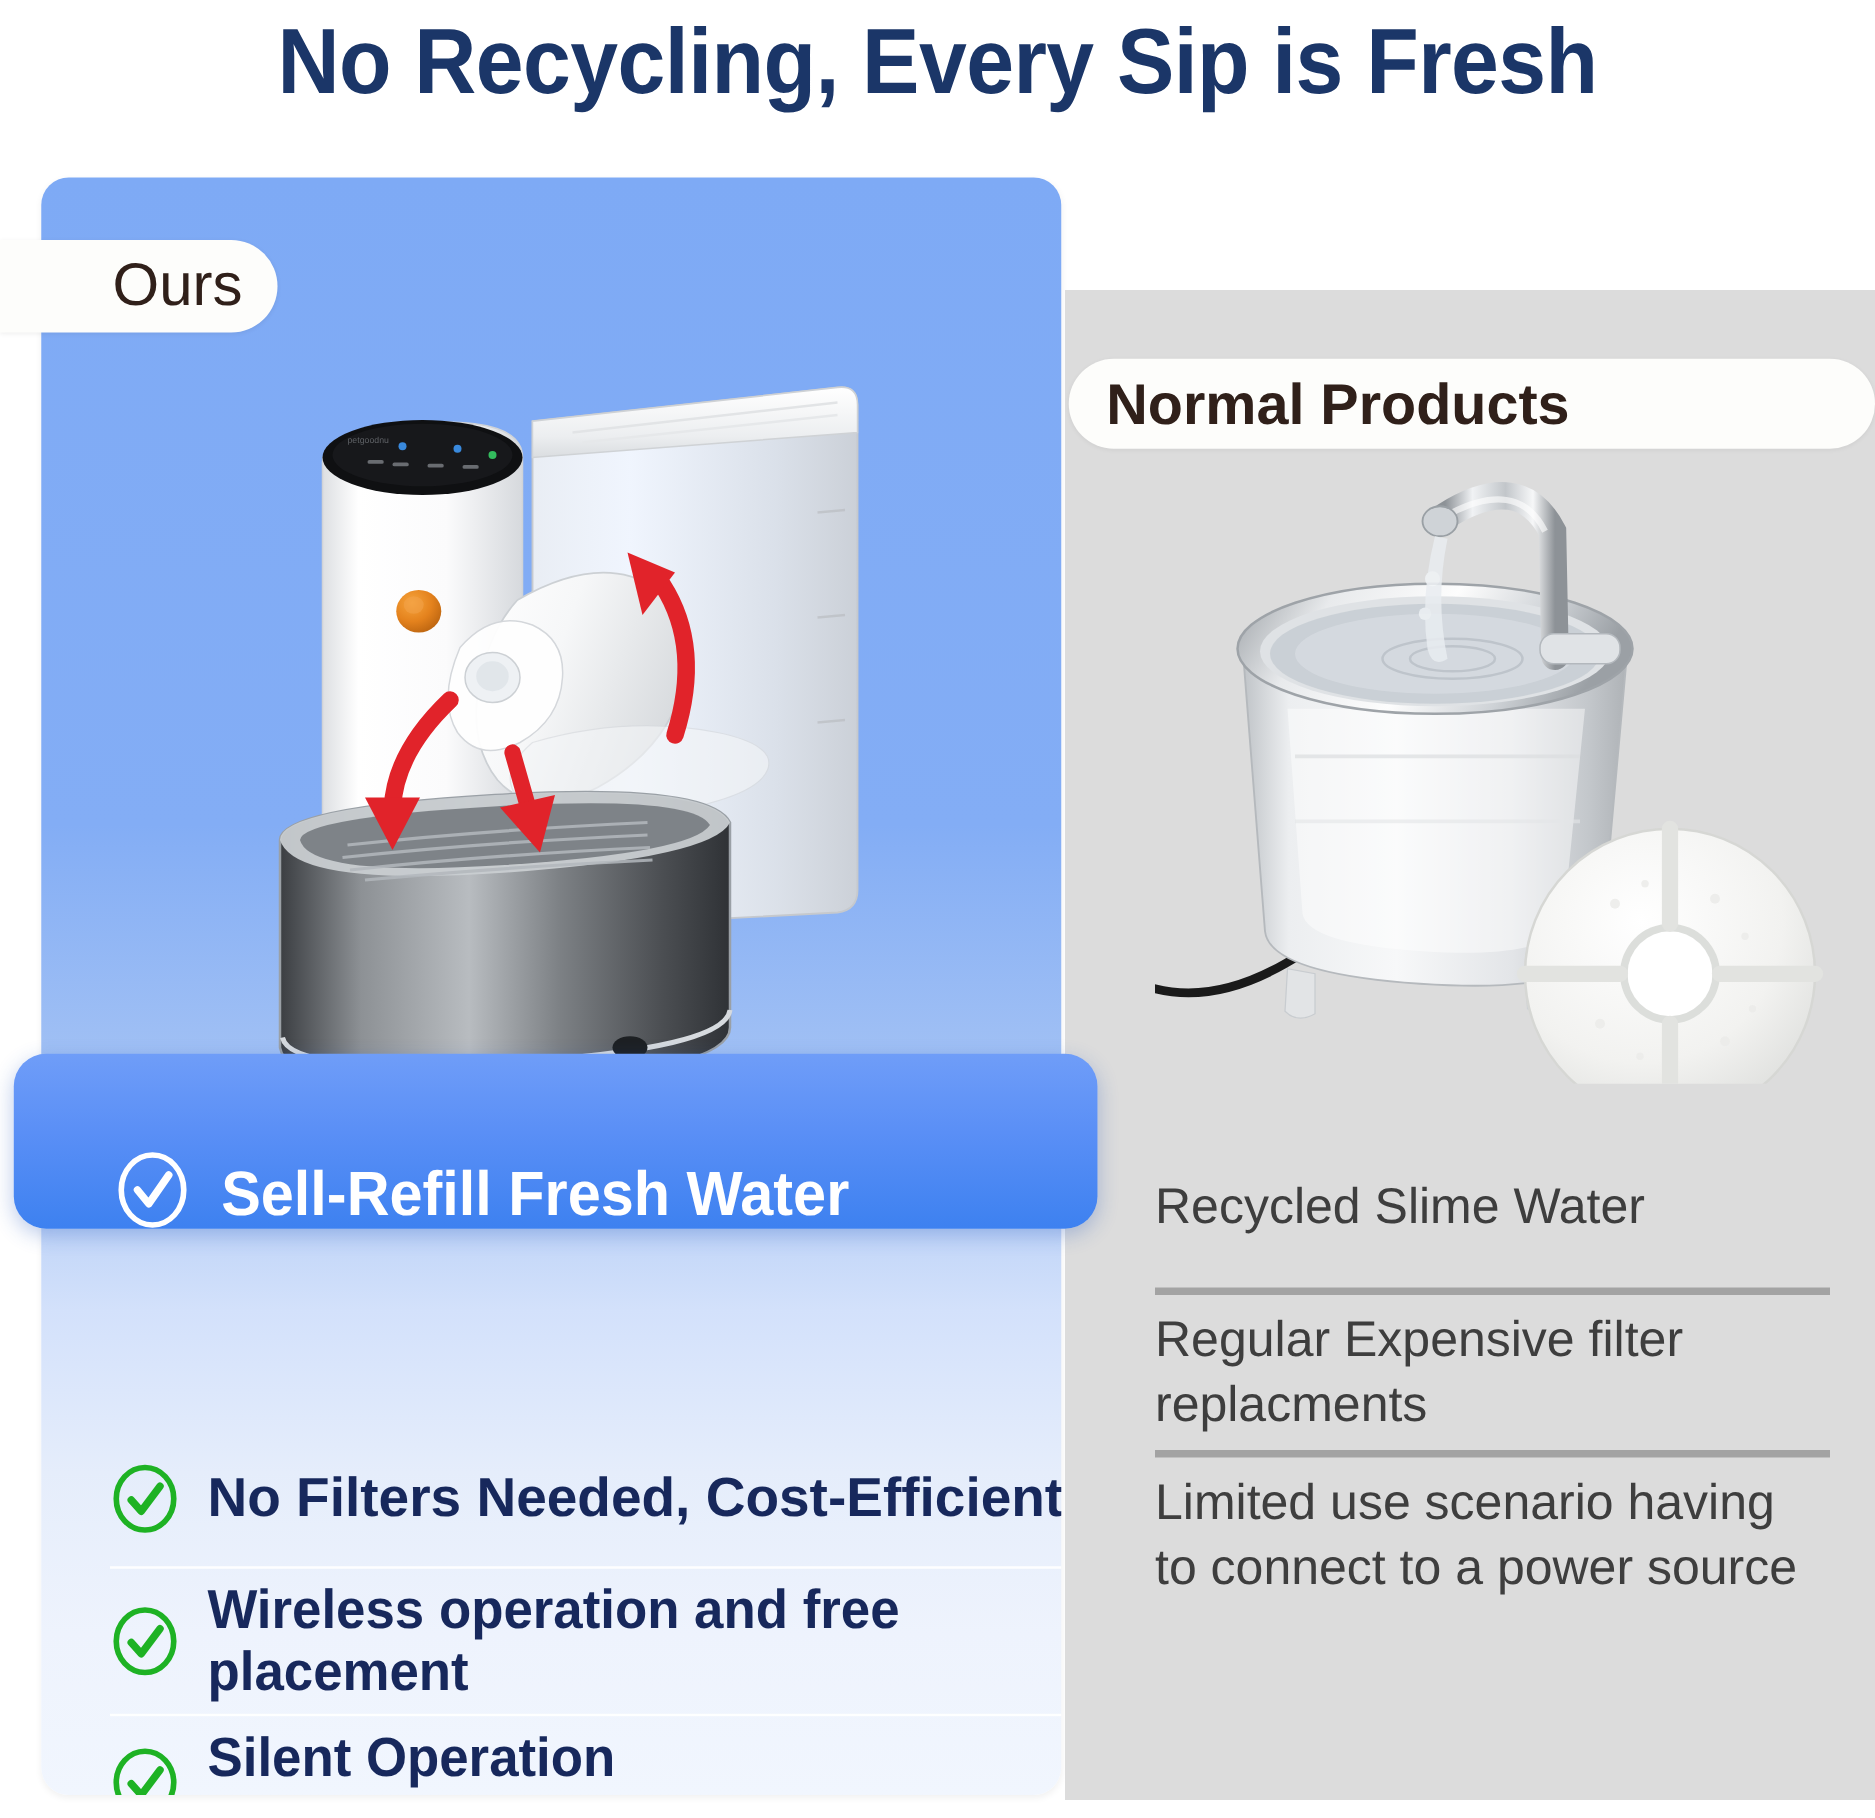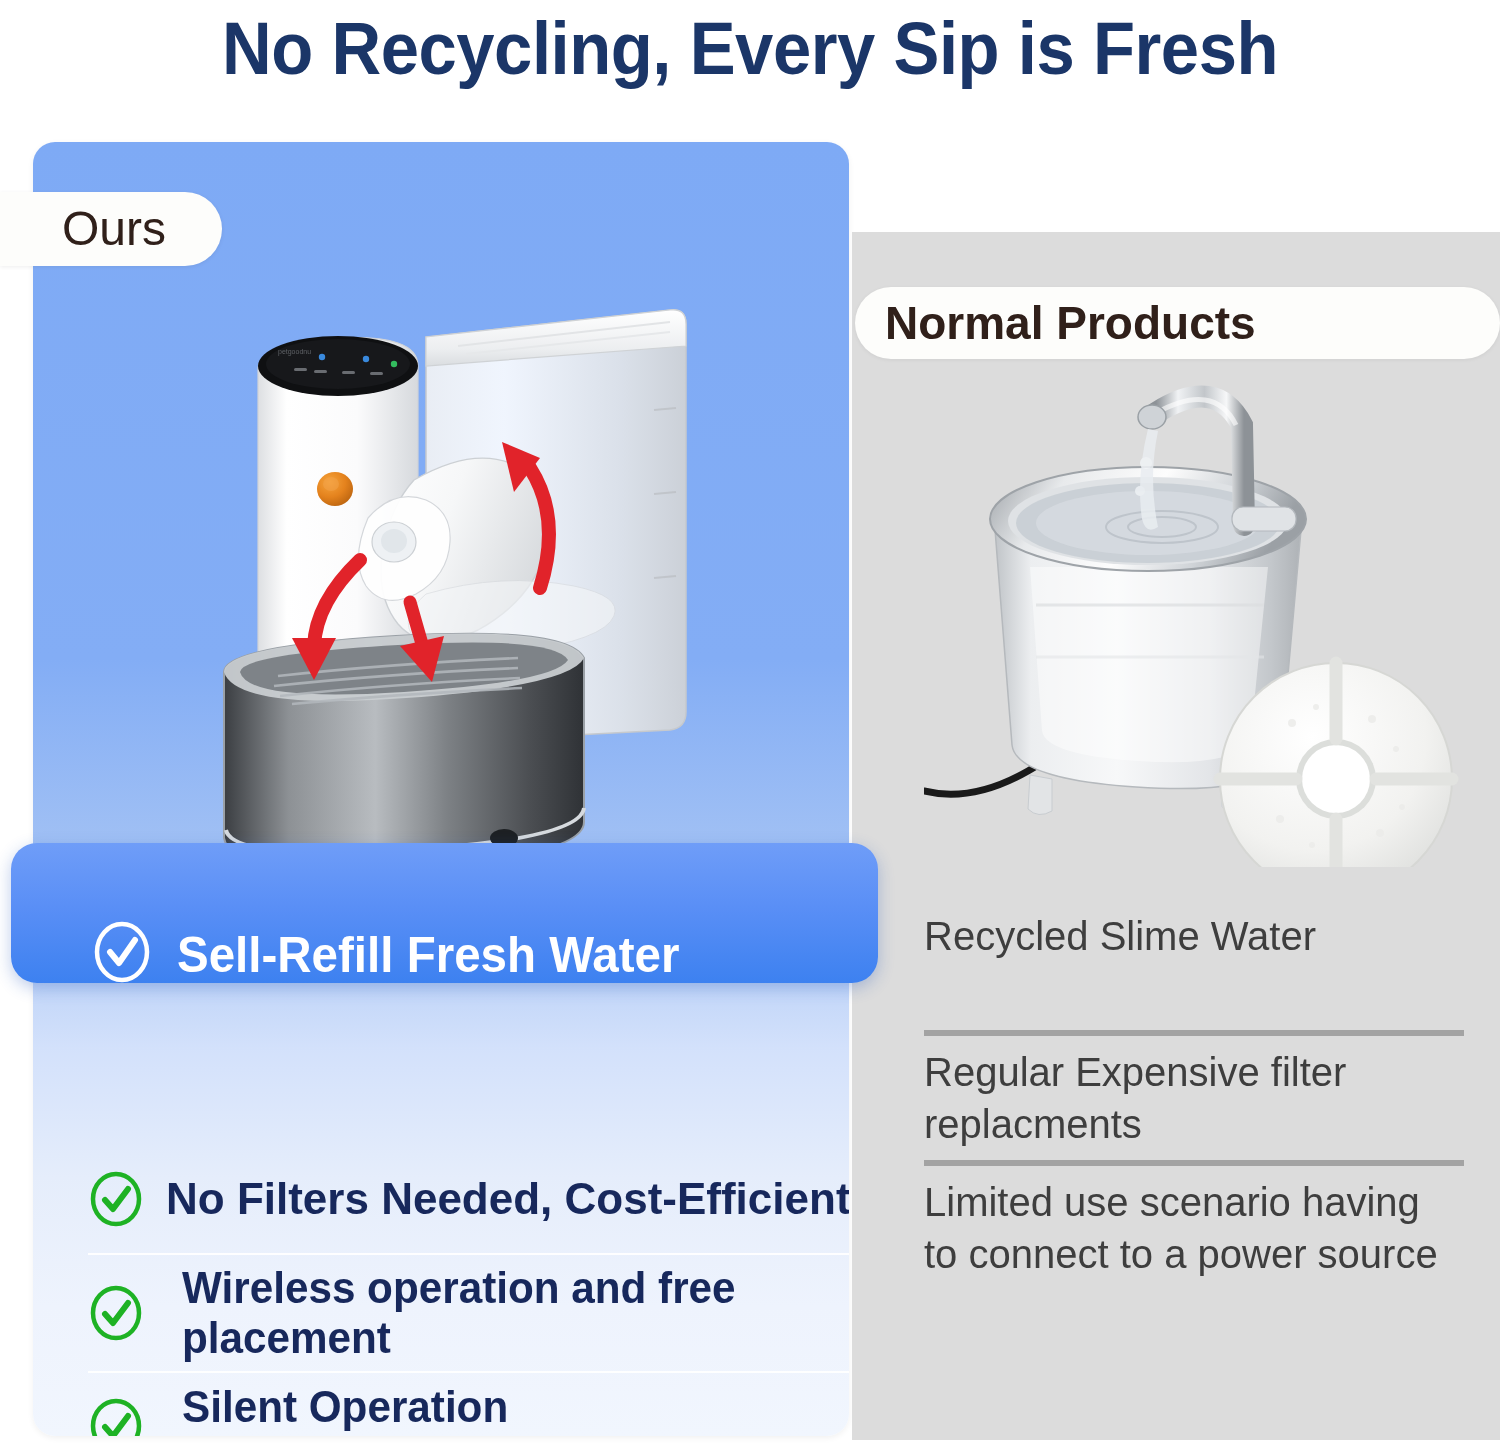--- a/index.html
+++ b/index.html
@@ -67,20 +67,21 @@
     top: 192px;
     width: 222px;
     height: 74px;
     background: #fdfdfb;
     border-radius: 0 40px 40px 0;
     display: flex;
     align-items: center;
     padding-left: 62px;
     z-index: 6;
     box-shadow: 0 1px 4px rgba(0,0,0,0.07);
+    justify-content: center;
   }
   .badge-ours-label {
     font-size: 48px;
     line-height: 52px;
     color: #30201a;
     font-weight: normal;
   }
 
   .badge-normal {
     position: absolute;
@@ -146,21 +147,21 @@
     left: 55px;
     top: 1003px;
     width: 790px;
   }
   .ours-feature {
     display: flex;
     align-items: center;
     min-height: 108px;
     padding: 8px 0;
   }
-  .ours-feature + .ours-feature { border-top: 2px solid rgba(255,255,255,0.92); gap: 16px; }
+  .ours-feature + .ours-feature { border-top: 2px solid rgba(255,255,255,0.92); }
   .of-icon { width: 56px; height: 56px; flex: 0 0 56px; margin-right: 22px; }
   .of-text { flex: 1 1 auto; }
   .of-title {
     font-size: 44px;
     line-height: 50px;
     font-weight: bold;
     color: #17285c;
     font-family: "Liberation Sans Narrow", "Liberation Sans", sans-serif;
     transform: scaleX(0.96);
     transform-origin: left center;
@@ -188,21 +189,21 @@
 
   
   .normal-features {
     position: absolute;
     left: 72px;
     top: 668px;
     width: 540px;
   }
   .normal-feature {
     display: flex;
-    align-items: flex-start;
+    align-items: center;
     min-height: 130px;
     padding: 10px 0;
   }
   .normal-feature + .normal-feature { border-top: 6px solid #a3a3a3; }
   .nf-text {
     font-size: 40px;
     line-height: 52px;
     color: #3e3e3e;
     font-weight: normal;
   }

